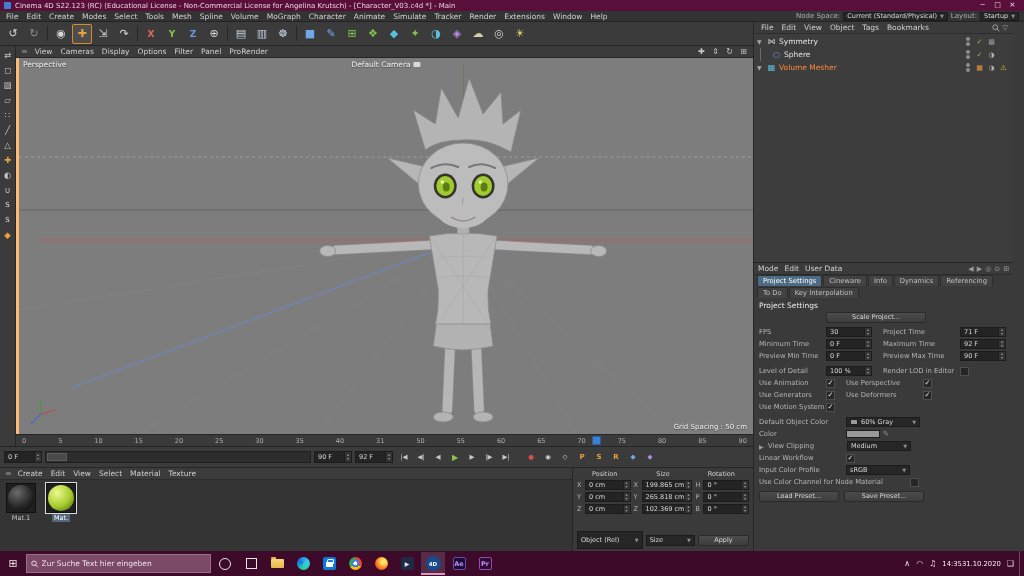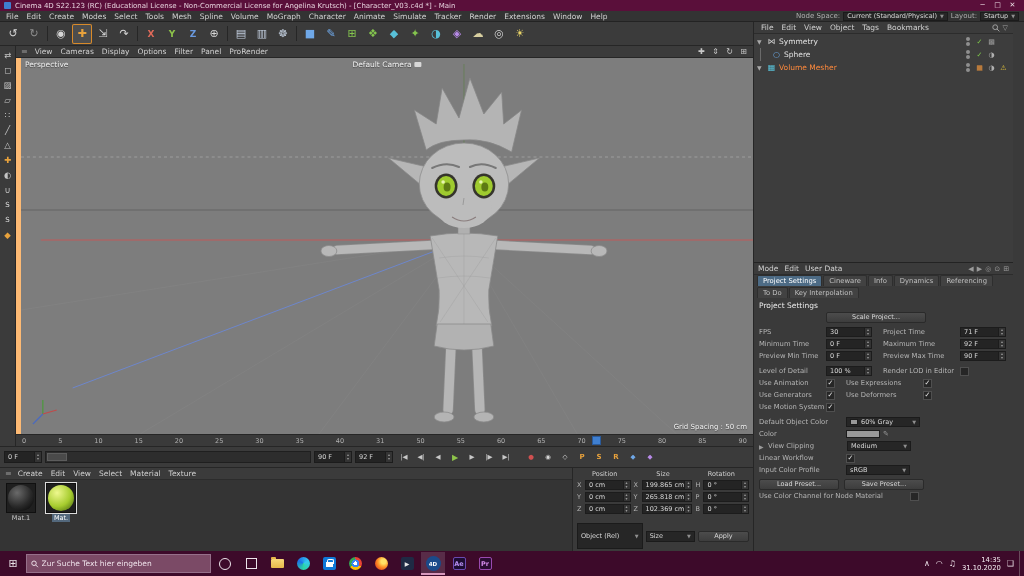--- a/index.html
+++ b/index.html
@@ -30,21 +30,21 @@
   
   #workrow{left:0;top:46px;width:753px;height:400px;display:flex}
   #rail{width:16px;background:#3b3b3b;border-right:1px solid #262626;display:flex;flex-direction:column;align-items:center;gap:2px;padding-top:2px}
   .ric{width:13px;height:13px;border-radius:2px;display:flex;align-items:center;justify-content:center;font-size:8.5px;color:#c4c4c4;flex:none}
   #vpstack{flex:1;display:flex;flex-direction:column;min-width:0}
   #vpmenu{height:12px;background:#3b3b3b;border-bottom:1px solid #262626;display:flex;align-items:center;gap:1px;padding:0 3px}
   .vpm{font-size:7.5px;color:#d0d0d0;padding:0 4px;white-space:nowrap}
   .vp-burger{font-size:8px;color:#9a9a9a;padding:0 2px}
   .vpnav{margin-left:auto;display:flex;gap:1px}
   .vpnav .ic{width:13px;height:11px;font-size:8px}
-  #viewport{position:relative;flex:1;background:#7d7d7d;border-left:5px solid #fdba74;overflow:hidden}
+  #viewport{position:relative;flex:1;background:#7d7d7d;border-left:3px solid #fdba74;overflow:hidden}
   #viewport svg{position:absolute;left:0;top:0;width:100%;height:100%}
   .vp-label{position:absolute;font-size:7.5px;color:#f2f2f2;text-shadow:0 1px 1px rgba(0,0,0,.45);white-space:nowrap}
   .cam-badge{display:inline-block;width:7px;height:5px;background:#d8d8d8;border-radius:1px;margin-left:3px;vertical-align:middle}
 
   
   #ruler{height:12px;background:#3a3a3a;border-top:1px solid #262626;position:relative;display:flex;justify-content:space-between;align-items:center;padding:0 6px;font-size:6.5px;color:#b0b0b0}
   .playhead{position:absolute;top:1px;bottom:1px;width:9px;background:#3f7fd0;border:1px solid #2a5a9a}
 
   
   #animbar{left:0;top:446px;width:753px;height:21px;background:#3b3b3b;border-top:1px solid #262626;display:flex;align-items:center;gap:3px;padding:0 4px}
@@ -125,21 +125,21 @@
 
   
   #taskbar{left:0;top:551px;width:1024px;height:25px;background:#3d0a2a;display:flex;align-items:center;gap:2px;padding:0 2px}
   .t-start{width:22px;height:100%;display:flex;align-items:center;justify-content:center;color:#e8e0e6;font-size:11px}
   .t-search{width:185px;height:19px;background:#7b4a66;border:1px solid #96708a;display:flex;align-items:center;gap:3px;padding:0 4px}
   .t-search input{background:transparent;border:none;outline:none;color:#f0e8ee;font-size:7.5px;width:100%;font-family:inherit}
   .t-search input::placeholder{color:#f0e4ec;opacity:1}
   .t-app{width:24px;height:23px;display:flex;align-items:center;justify-content:center;flex:none}
   .t-app.active{background:rgba(255,255,255,.14);box-shadow:inset 0 -2px 0 #d898bc}
   .t-tray{margin-left:auto;display:flex;align-items:center;gap:6px;color:#eee4ea;font-size:8px;padding-right:3px}
-  .t-clock{display:flex;flex-direction:column;align-items:flex-end;font-size:6.8px;line-height:8px;color:#f4ecf1}
+  .t-clock{display:flex;flex-direction:row;align-items:flex-end;font-size:6.8px;line-height:8px;color:#f4ecf1}
   .t-desktop{width:3px;height:100%;border-left:1px solid #6a4a5c;flex:none}
   .t-cortana{width:12px;height:12px;border-radius:50%;border:1.5px solid #ece4ea}
   .t-taskview{width:11px;height:11px;border:1px solid #ece4ea}
   .app-folder{width:13px;height:9px;background:linear-gradient(#f8d878,#e8b84a);border-radius:1px;position:relative}
   .app-folder::before{content:"";position:absolute;top:-2px;left:0;width:5px;height:2px;background:#e8b84a;border-radius:1px 1px 0 0}
   .app-edge{width:13px;height:13px;border-radius:50%;background:conic-gradient(from 180deg,#2bd4a4,#1b70e8,#35c8f0,#2bd4a4)}
   .app-store{position:relative;background:#0e78d8;border-radius:2px;width:13px;height:13px}
   .app-store::before{content:"";position:absolute;left:3px;top:5px;width:7px;height:5px;background:#fff}
   .app-store::after{content:"";position:absolute;left:4px;top:2px;width:5px;height:4px;border:1px solid #fff;border-bottom:none;border-radius:2px 2px 0 0}
   .app-chrome{width:13px;height:13px;border-radius:50%;background:radial-gradient(circle,#fff 0 2px,#3a84f0 2px 4px,rgba(0,0,0,0) 4px),conic-gradient(#e84335 0 33%,#fbbc05 0 66%,#34a853 0 100%)}
@@ -652,21 +652,21 @@
                 <span class="val">0 °</span>
                 <span class="spn">
                   <i>▴</i>
                   <i>▾</i>
                 </span>
               </span>
             </div>
           </div>
       </div>
       <div class="cfoot">
-        <span class="dd" style="flex:1.4;height:26px">
+        <span class="dd" style="flex:1.4;height:18px">
             <span style="flex:1">Object (Rel)</span>
             <span class="dar">▼</span>
           </span>
         <span class="dd" style="flex:1;height:11px">
             <span style="flex:1">Size</span>
             <span class="dar">▼</span>
           </span>
         <span class="btn" style="flex:1">Apply</span>
       </div>
     </div>
@@ -843,21 +843,21 @@
               <i>▴</i>
               <i>▾</i>
             </span>
           </span>
         <span class="al2">Render LOD in Editor</span>
         <span class="cb"></span>
       </div>
       <div class="arow">
         <span class="al1">Use Animation</span>
         <span class="cb">✓</span>
-        <span class="al2">Use Expressions</span>
+        <span class="al2">Use Perspective</span>
         <span class="cb">✓</span>
       </div>
       <div class="arow">
         <span class="al1">Use Generators</span>
         <span class="cb">✓</span>
         <span class="al2">Use Deformers</span>
         <span class="cb">✓</span>
       </div>
       <div class="arow">
         <span class="al1">Use Motion System</span>
@@ -889,27 +889,27 @@
         <span class="al1" style="width:84px">Linear Workflow</span>
         <span class="cb">✓</span>
       </div>
       <div class="arow">
         <span class="al1" style="width:84px">Input Color Profile</span>
         <span class="dd" style="width:64px;height:10px">
             <span style="flex:1">sRGB</span>
             <span class="dar">▼</span>
           </span>
       </div>
+      <div class="arow">
+        <span style="width:148px;white-space:nowrap">Use Color Channel for Node Material</span>
+        <span class="cb"></span>
+      </div>
       <div class="arow" style="gap:5px;margin-top:2px">
         <span class="btn" style="width:80px">Load Preset...</span>
         <span class="btn" style="width:80px">Save Preset...</span>
-      </div>
-      <div class="arow">
-        <span style="width:148px;white-space:nowrap">Use Color Channel for Node Material</span>
-        <span class="cb"></span>
       </div>
     </div>
   </div>
 
   <div id="sidetabs">
     <span style="display:contents">
       
     <span class="vtab active">Objects</span><span class="vtab">Content Browser</span><span class="vtab">Structure</span></span>
     <span class="vspace"></span>
     <span style="display:contents">

